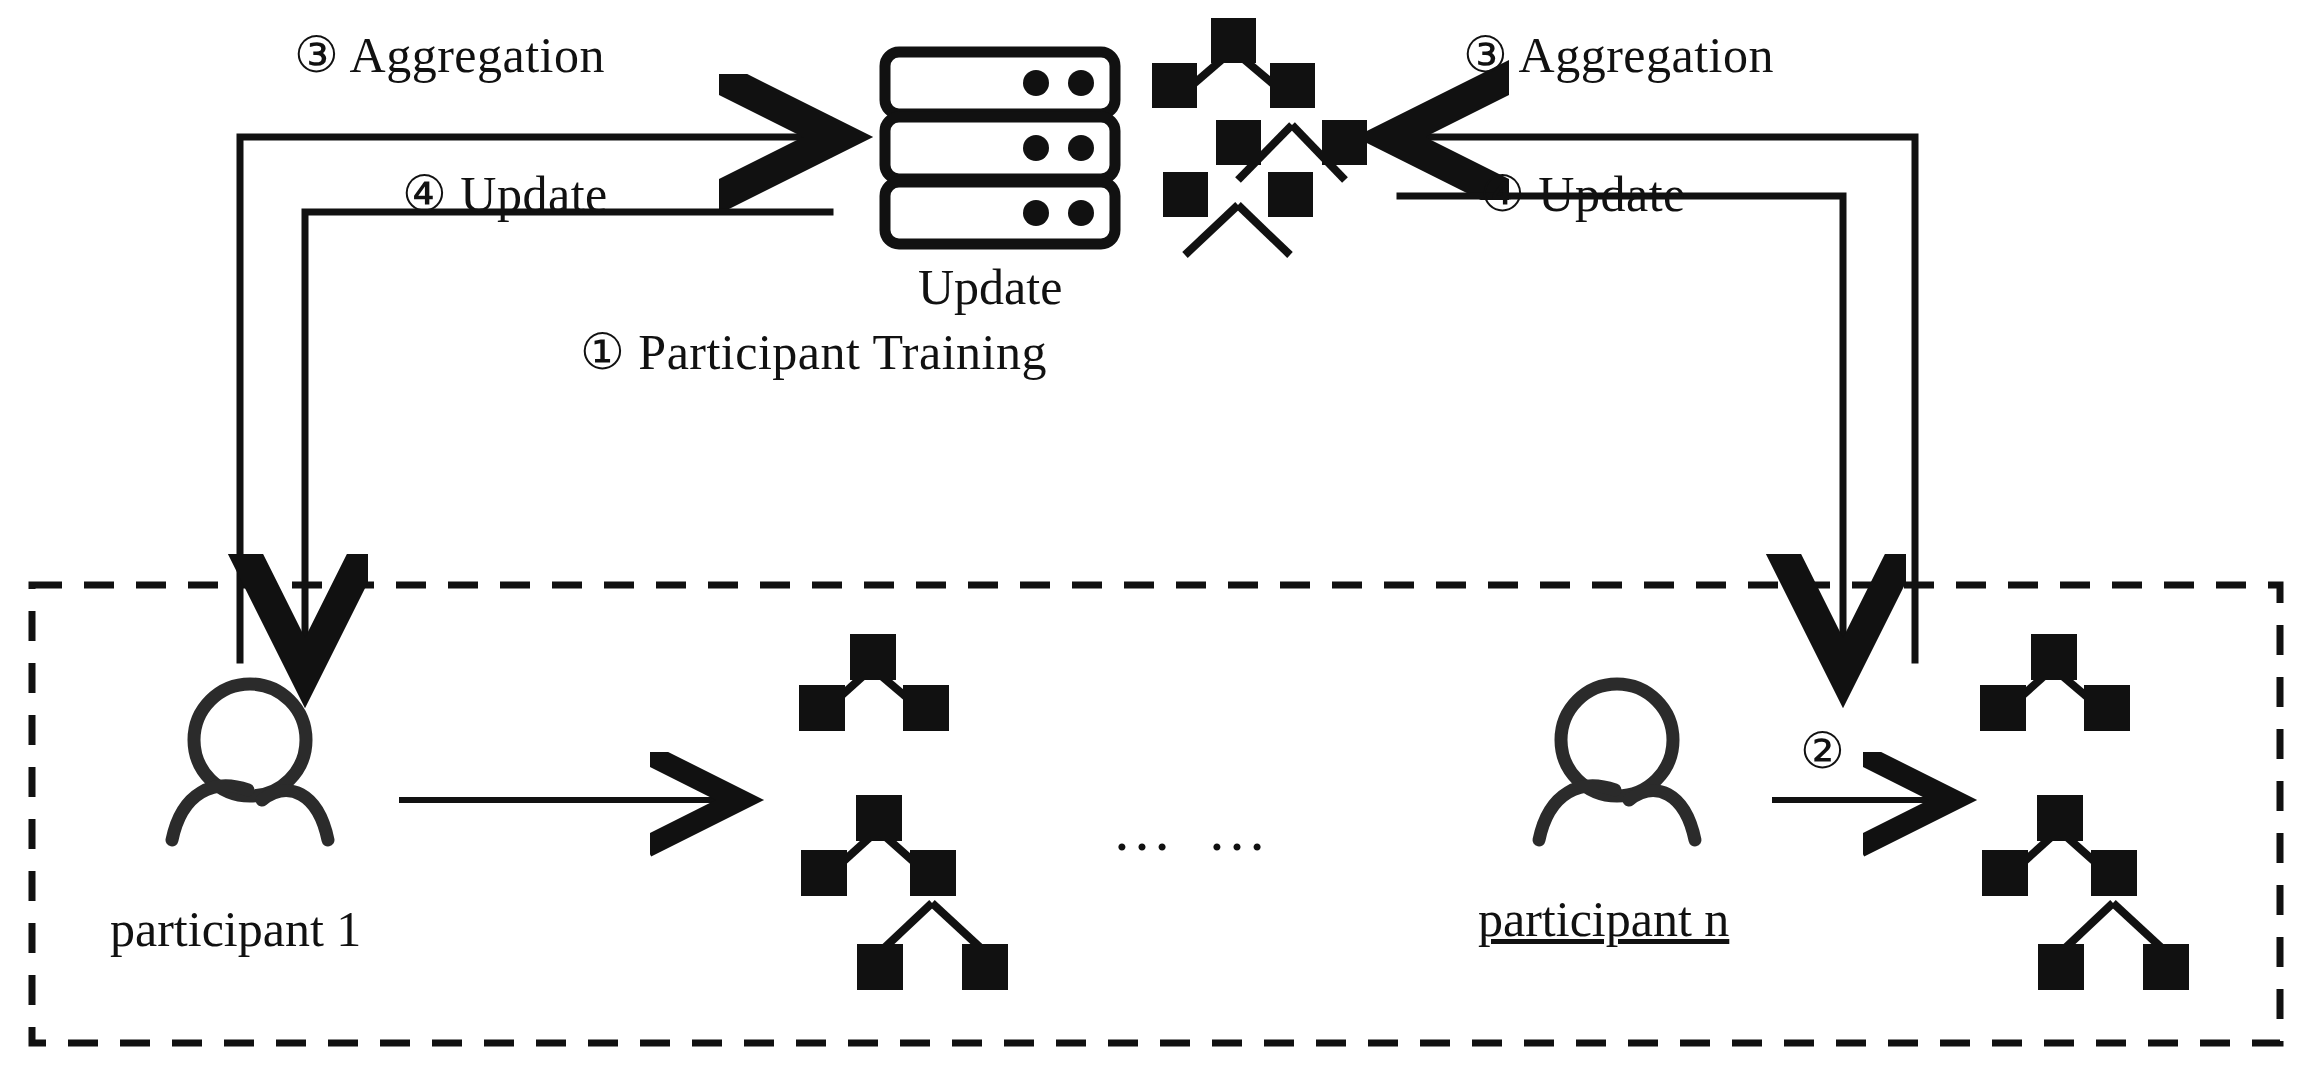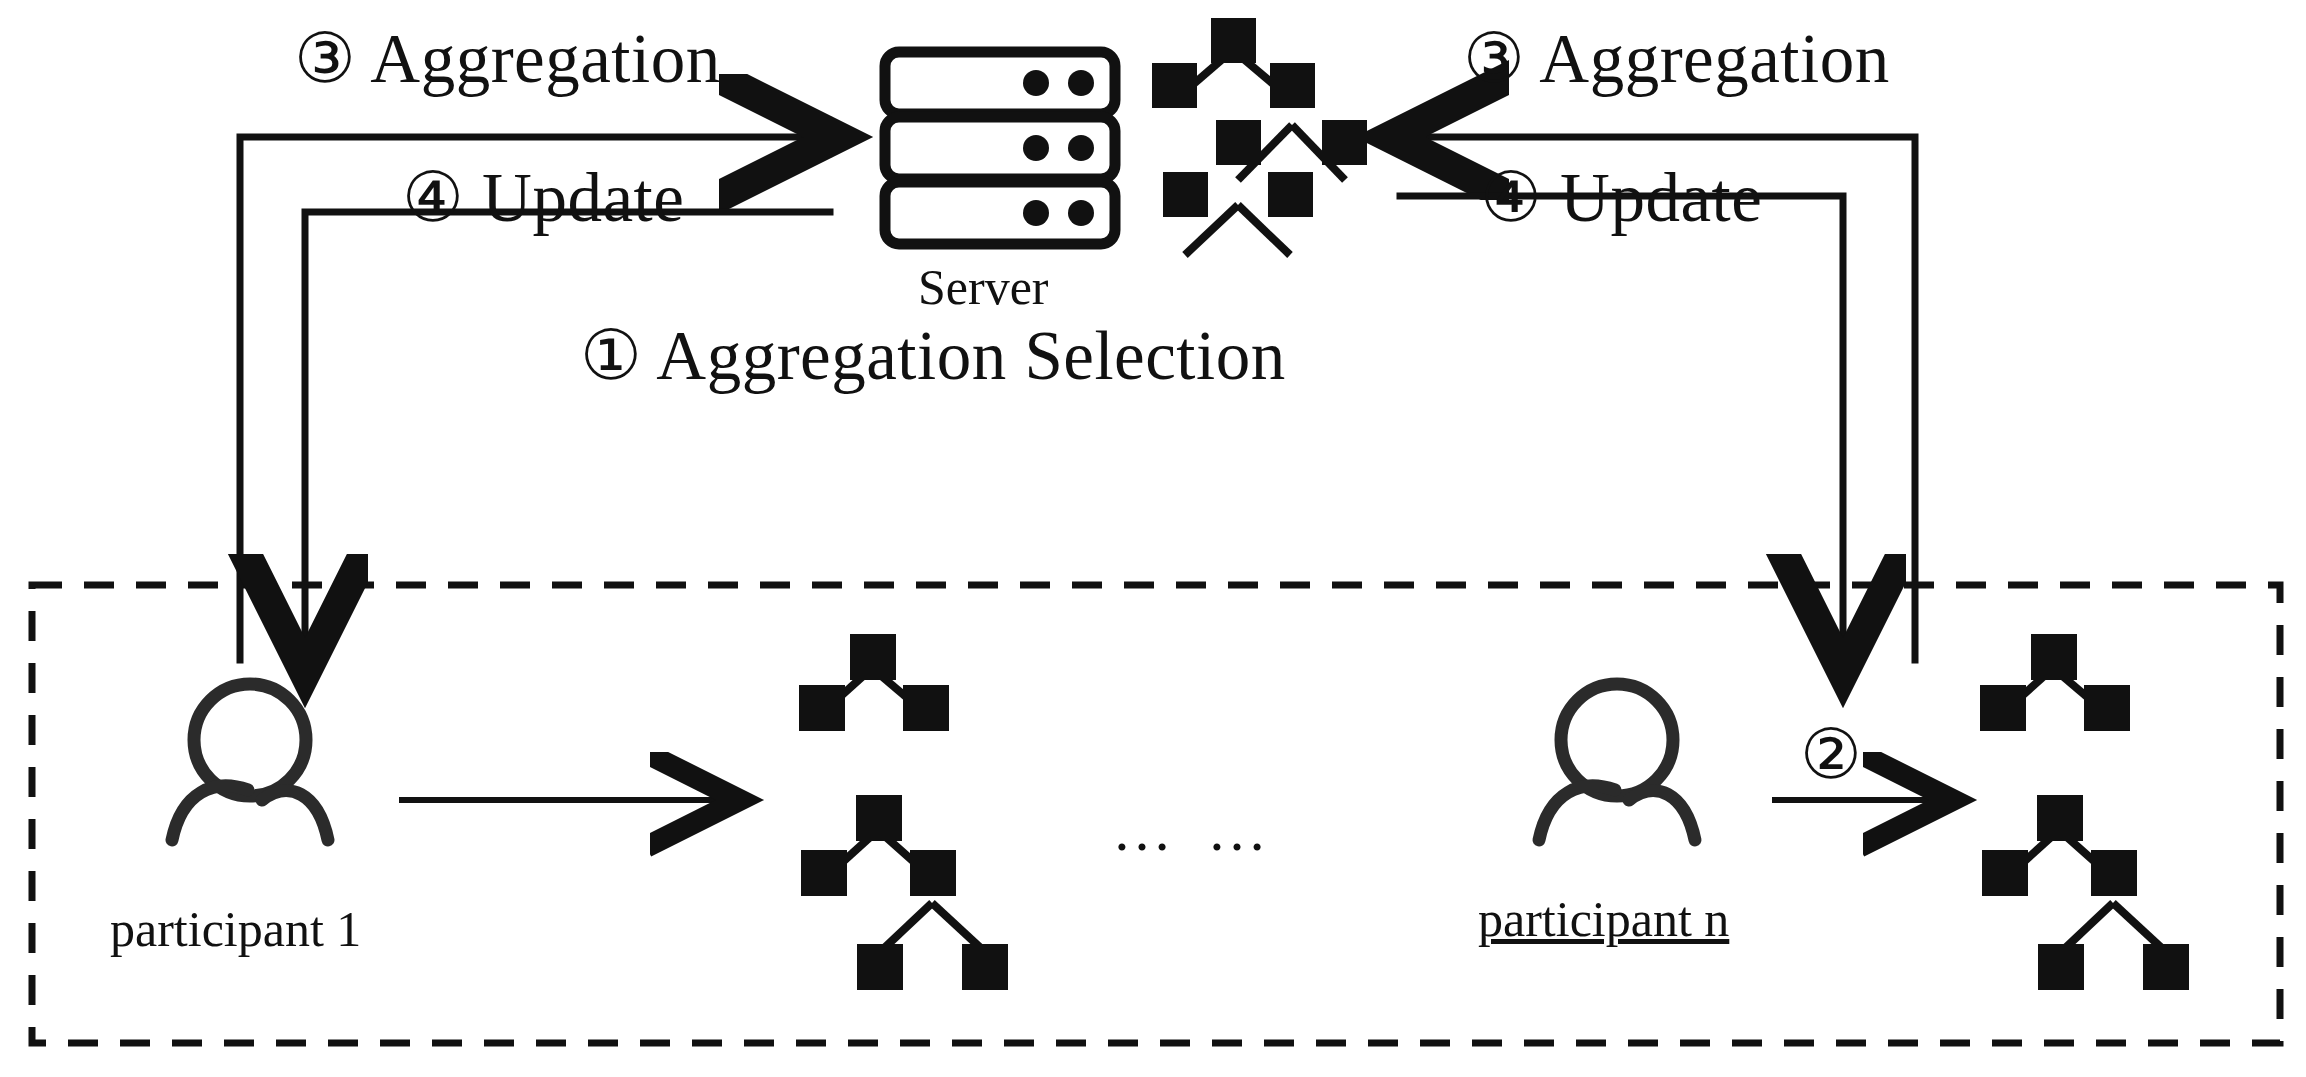--- a/index.html
+++ b/index.html
@@ -1,19 +1,19 @@
 <!DOCTYPE html>
 <html><head>
 <meta charset="utf-8">
 <style>
   html,body{margin:0;padding:0;background:#ffffff;}
   body{font-family:"Liberation Serif","DejaVu Serif",serif;color:#000;}
   #stage{position:relative;width:2306px;height:1077px;background:#fff;overflow:hidden;}
   .lbl{position:absolute;white-space:nowrap;color:#111;font-family:"Liberation Serif","DejaVu Serif",serif;}
-  .step-label{font-size:69px;letter-spacing:.5px;}
+  .step-label{font-size:50px;letter-spacing:.5px;margin-top:8px;}
   .node-label{font-size:50px;}
   .svg-layer{position:absolute;left:0;top:0;width:2306px;height:1077px;pointer-events:none;}
   .dots-ellipsis{position:absolute;font-size:60px;letter-spacing:10px;line-height:1;color:#111;font-family:"Liberation Serif","DejaVu Serif",serif;}
 </style>
 </head>
 <body>
 
 <div id="stage">
 
   <svg class="svg-layer" viewBox="0 0 2306 1077">
@@ -136,27 +136,27 @@
       <rect x="2091" y="850" width="46" height="46" fill="#111"></rect>
       <rect x="2038" y="944" width="46" height="46" fill="#111"></rect>
       <rect x="2143" y="944" width="46" height="46" fill="#111"></rect>
     </g>
   </svg>
 
   <div class="lbl step-label" style="left:294px;top:18px;">③ Aggregation</div>
 
   <div class="lbl step-label" style="left:402px;top:157px;">④ Update</div>
 
-  <div class="lbl node-label" style="left:918px;top:258px;">Server</div>
+  <div class="lbl node-label" style="left:918px;top:258px;">Update</div>
 
   <div class="lbl step-label" style="left:1463px;top:18px;">③ Aggregation</div>
 
   <div class="lbl step-label" style="left:1480px;top:157px;">④ Update</div>
 
-  <div class="lbl step-label" style="left:580px;top:315px;">① Aggregation Selection</div>
+  <div class="lbl step-label" style="left:580px;top:315px;">① Participant Training</div>
 
 
   <div class="lbl step-label" style="left:1800px;top:714px;">②</div>
 
   <div class="lbl node-label" style="left:110px;top:900px;">participant 1</div>
 
   <div class="dots-ellipsis" style="left:1112px;top:800px;">… …</div>
 
   <div class="lbl node-label" style="left:1478px;top:890px;text-decoration:underline;">participant n</div>
 

